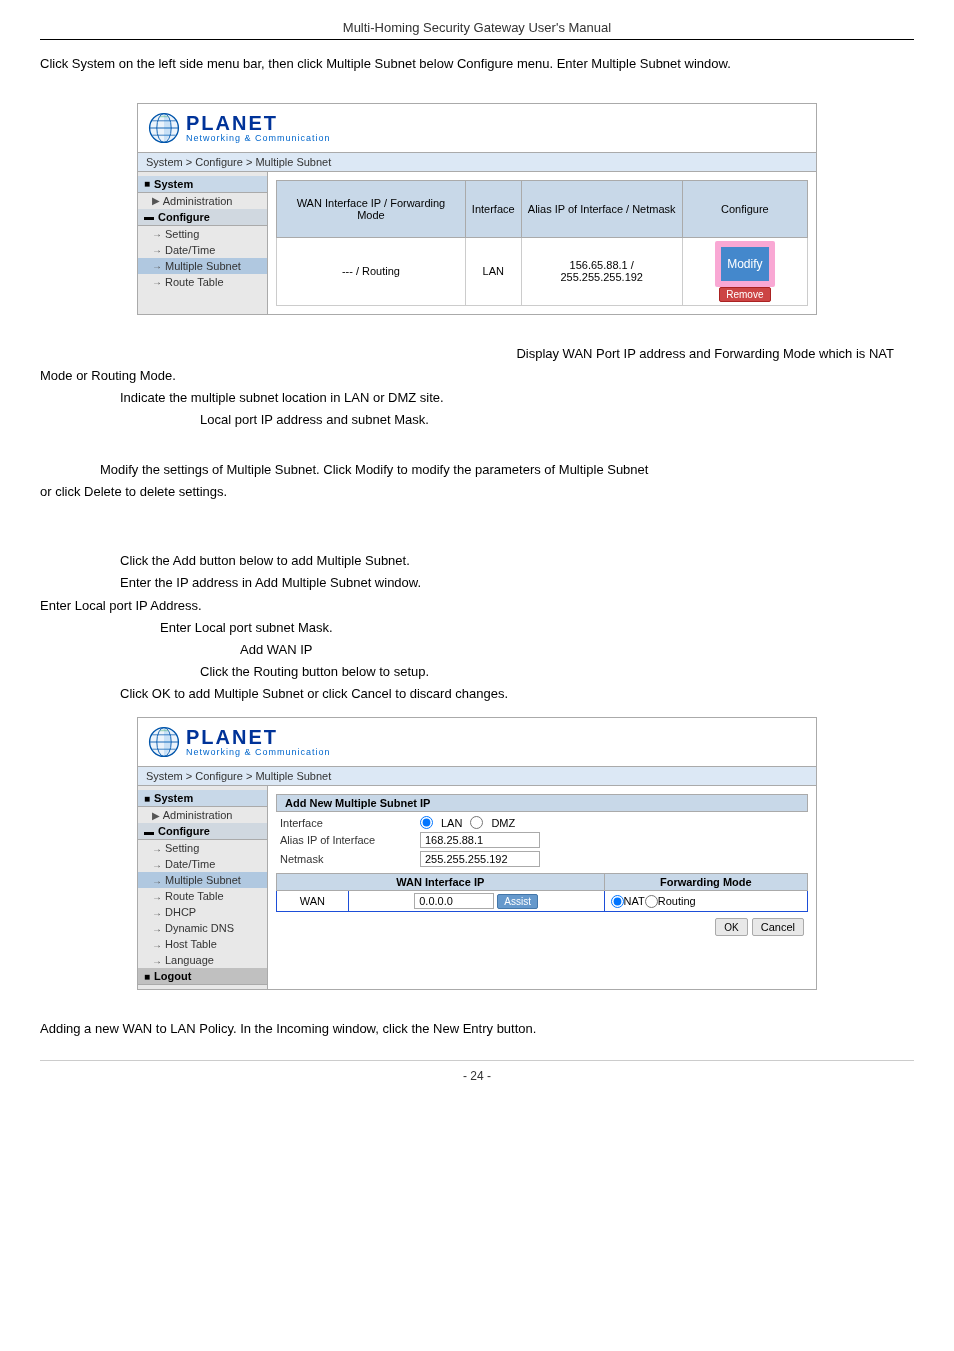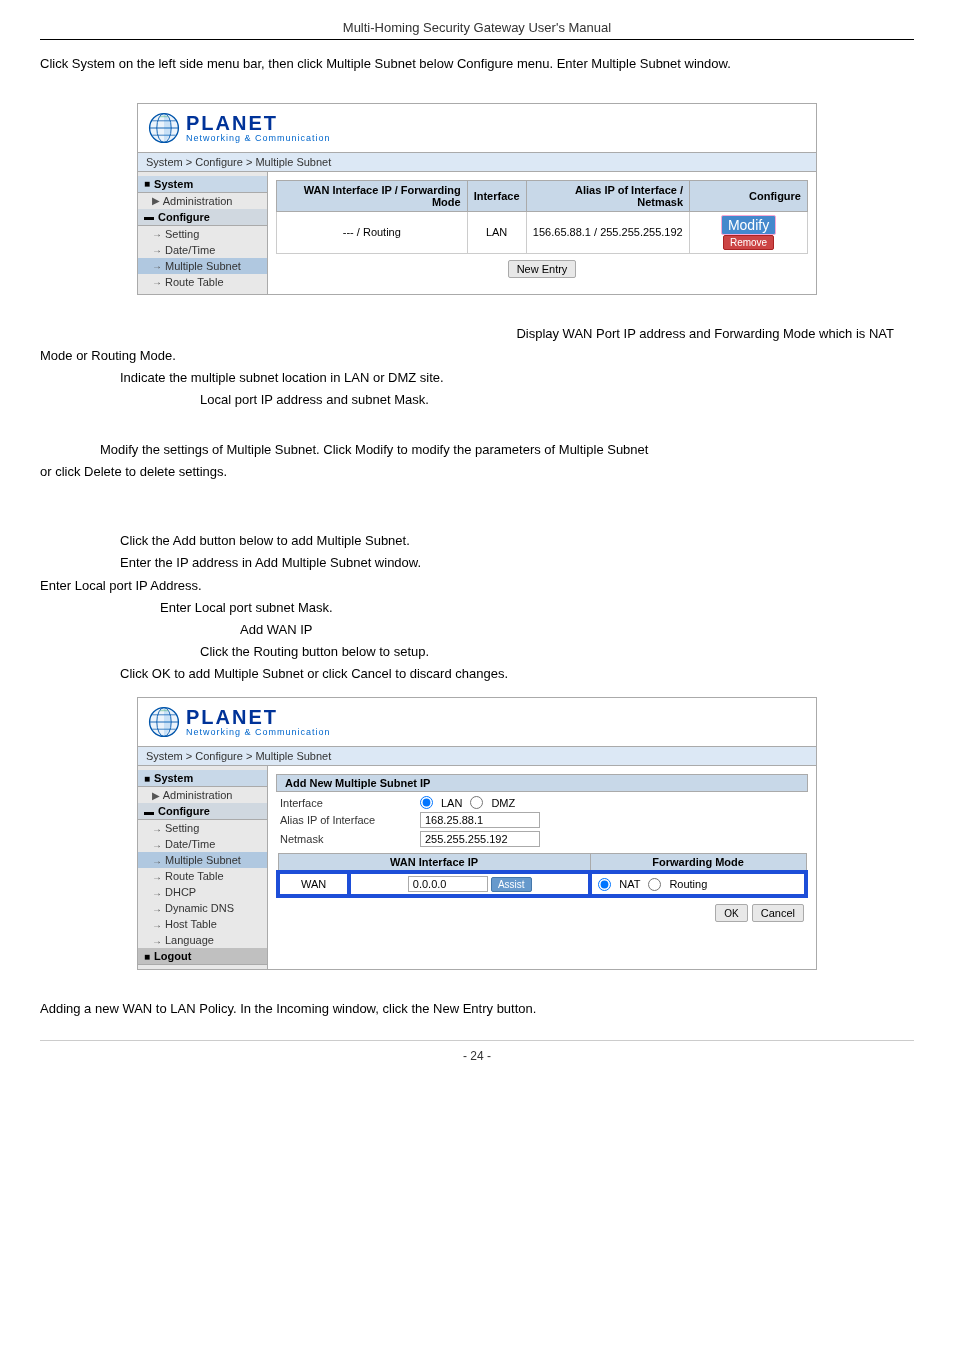--- a/index.html
+++ b/index.html
@@ -111,35 +111,35 @@
     }
     
     .config-table {
       width: 100%;
       border-collapse: collapse;
       font-size: 11px;
     }
     .config-table th {
       background: #c8d8e8;
       border: 1px solid #aaa;
-      padding: 3px 6px;
-      text-align: right;
-      font-weight: bold;
+      padding: 16px 6px;
+      text-align: center;
+      font-weight: normal;
     }
     .config-table td {
       border: 1px solid #ccc;
       padding: 3px 6px;
       text-align: center;
     }
     .btn-modify {
       background: #4488cc;
       color: #fff;
-      border: 1px solid #f9a8d4;
-      padding: 1px 6px;
-      font-size: 14px;
+      border: 6px solid #f9a8d4;
+      padding: 10px 6px;
+      font-size: 12px;
       cursor: pointer;
       border-radius: 2px;
     }
     .btn-remove {
       background: #cc4444;
       color: #fff;
       border: 1px solid #aa2222;
       padding: 1px 6px;
       font-size: 10px;
       cursor: pointer;
@@ -236,27 +236,26 @@
       font-size: 11px;
       margin-top: 4px;
     }
     .wan-table th {
       background: #c8d8e8;
       border: 1px solid #aaa;
       padding: 2px 8px;
       text-align: center;
     }
     .wan-table td {
-      border: 4px solid #1d4ed8;
+      border: 1px solid #1d4ed8;
       padding: 2px 6px;
       text-align: center;
     }
     .forwarding-mode-cell {
       display: flex;
-      gap: 8px;
       align-items: center;
       font-size: 11px;
     }
     .ok-cancel-row {
       display: flex;
       justify-content: flex-end;
       gap: 4px;
       margin-top: 6px;
       padding: 0 4px;
     }
@@ -355,23 +354,20 @@
             <td>--- / Routing</td>
             <td>LAN</td>
             <td>156.65.88.1 / 255.255.255.192</td>
             <td>
               <button class="btn-modify">Modify</button>
               <button class="btn-remove">Remove</button>
             </td>
           </tr>
         </tbody>
       </table>
-      <div style="text-align:center;">
-        <button class="btn-new-entry">New Entry</button>
-      </div>
     </div>
   </div>
 </div>
 
 <div class="desc-block">
   <p style="text-align:right; padding-right:20px;">Display WAN Port IP address and Forwarding Mode which is NAT</p>
   <p style="padding-left:0;">Mode or Routing Mode.</p>
   <p class="indent-1">Indicate the multiple subnet location in LAN or DMZ site.</p>
   <p class="indent-2">Local port IP address and subnet Mask.</p>
   <p style="padding-left:60px;margin-top:28px;">Modify the settings of Multiple Subnet. Click Modify to modify the parameters of Multiple Subnet</p>

